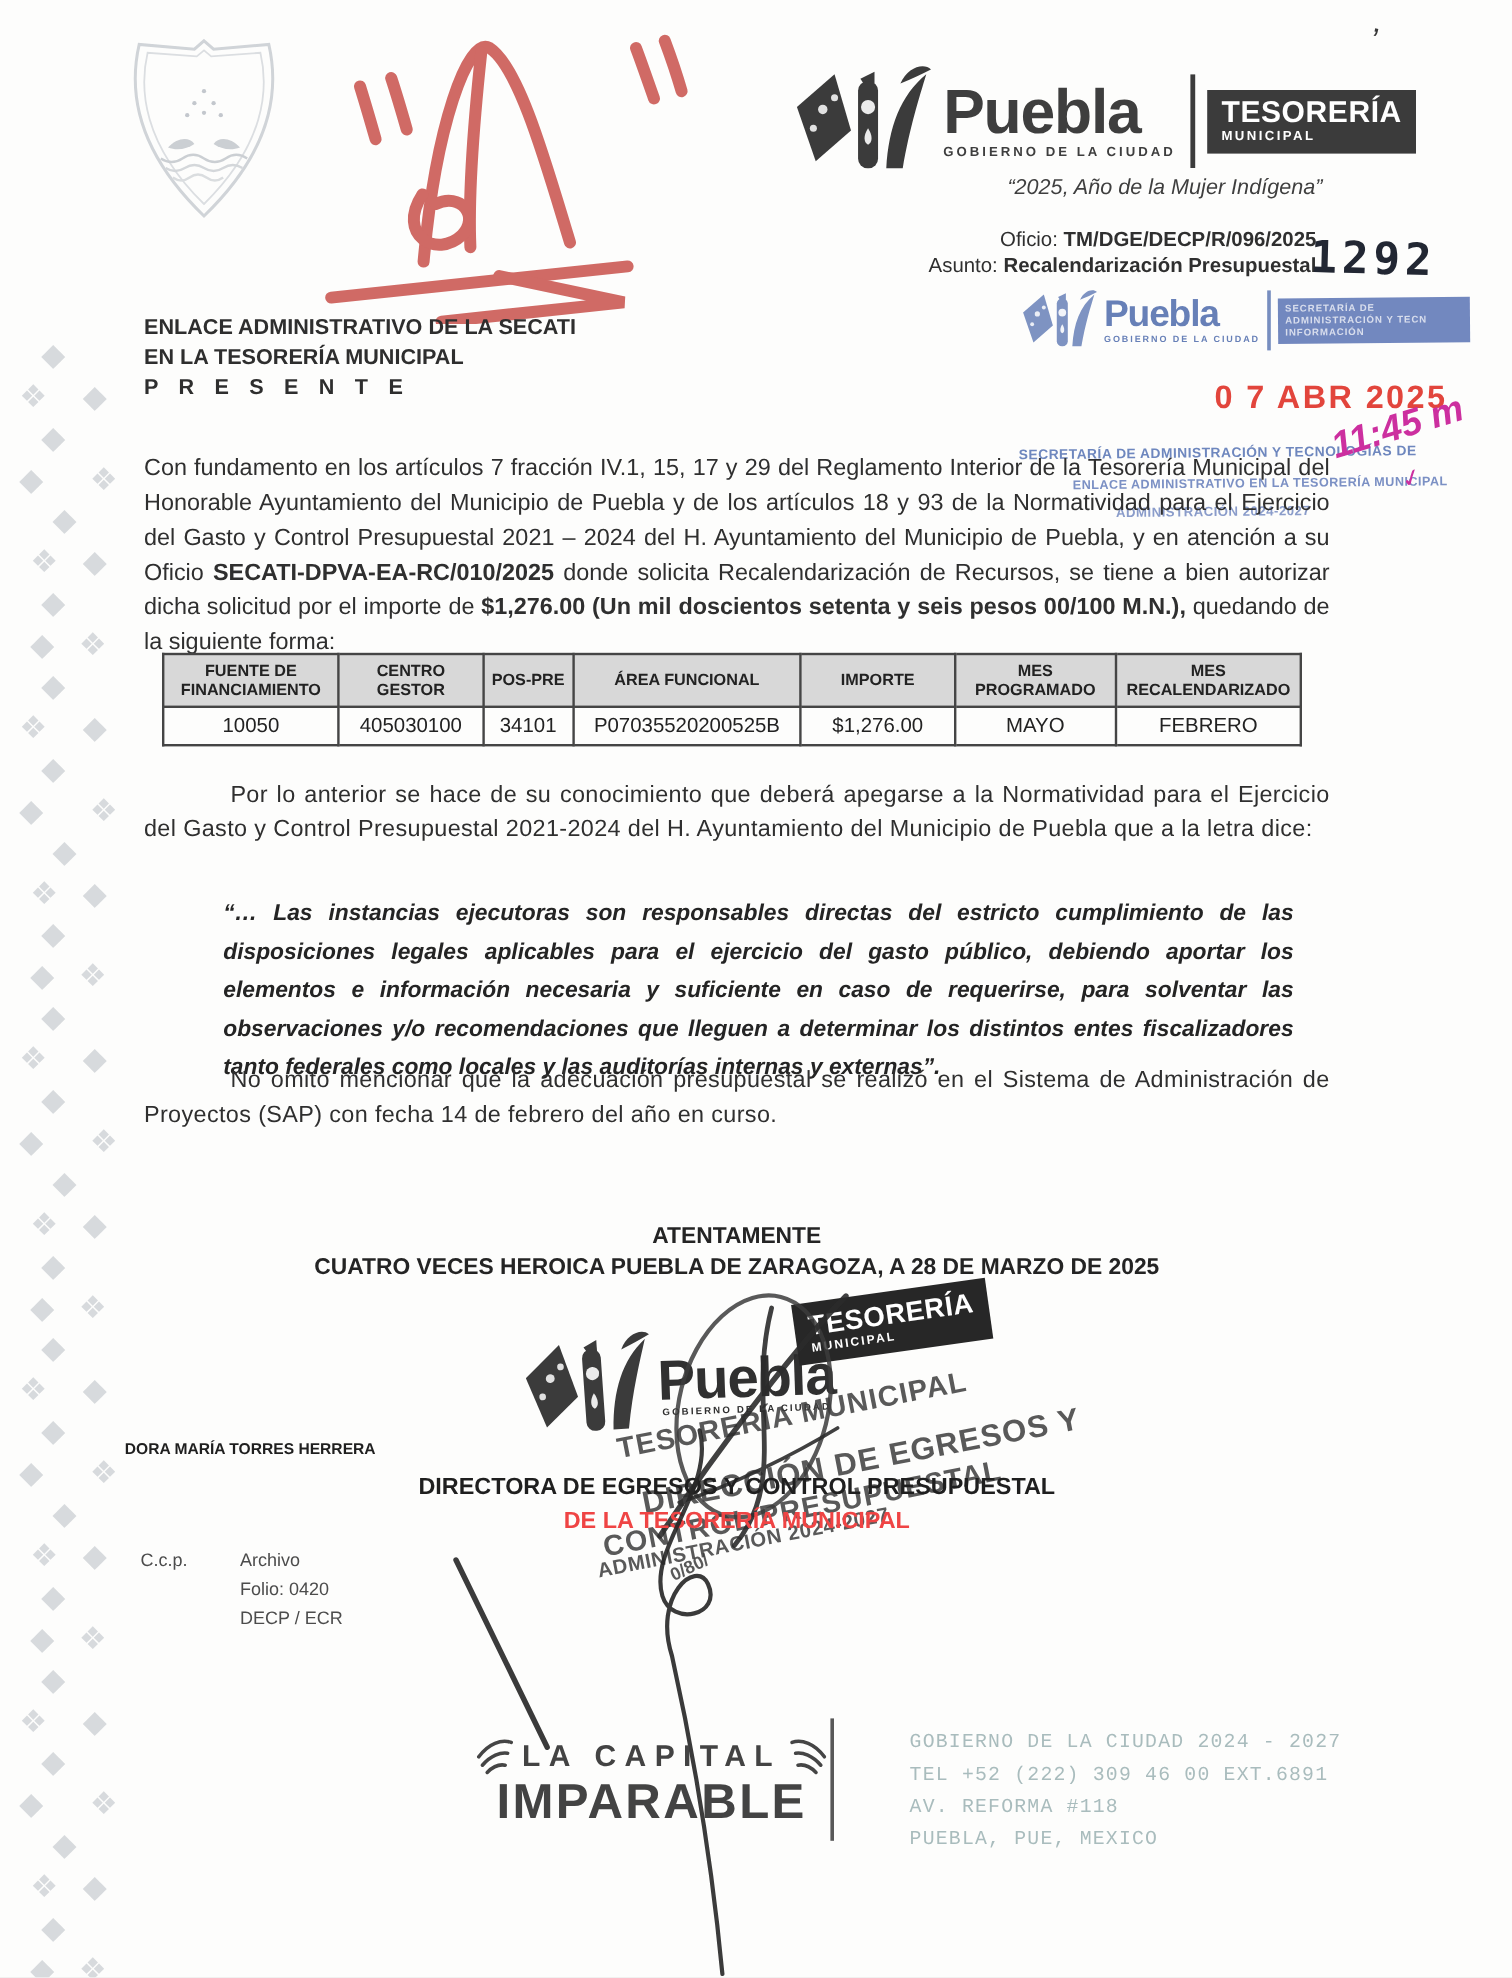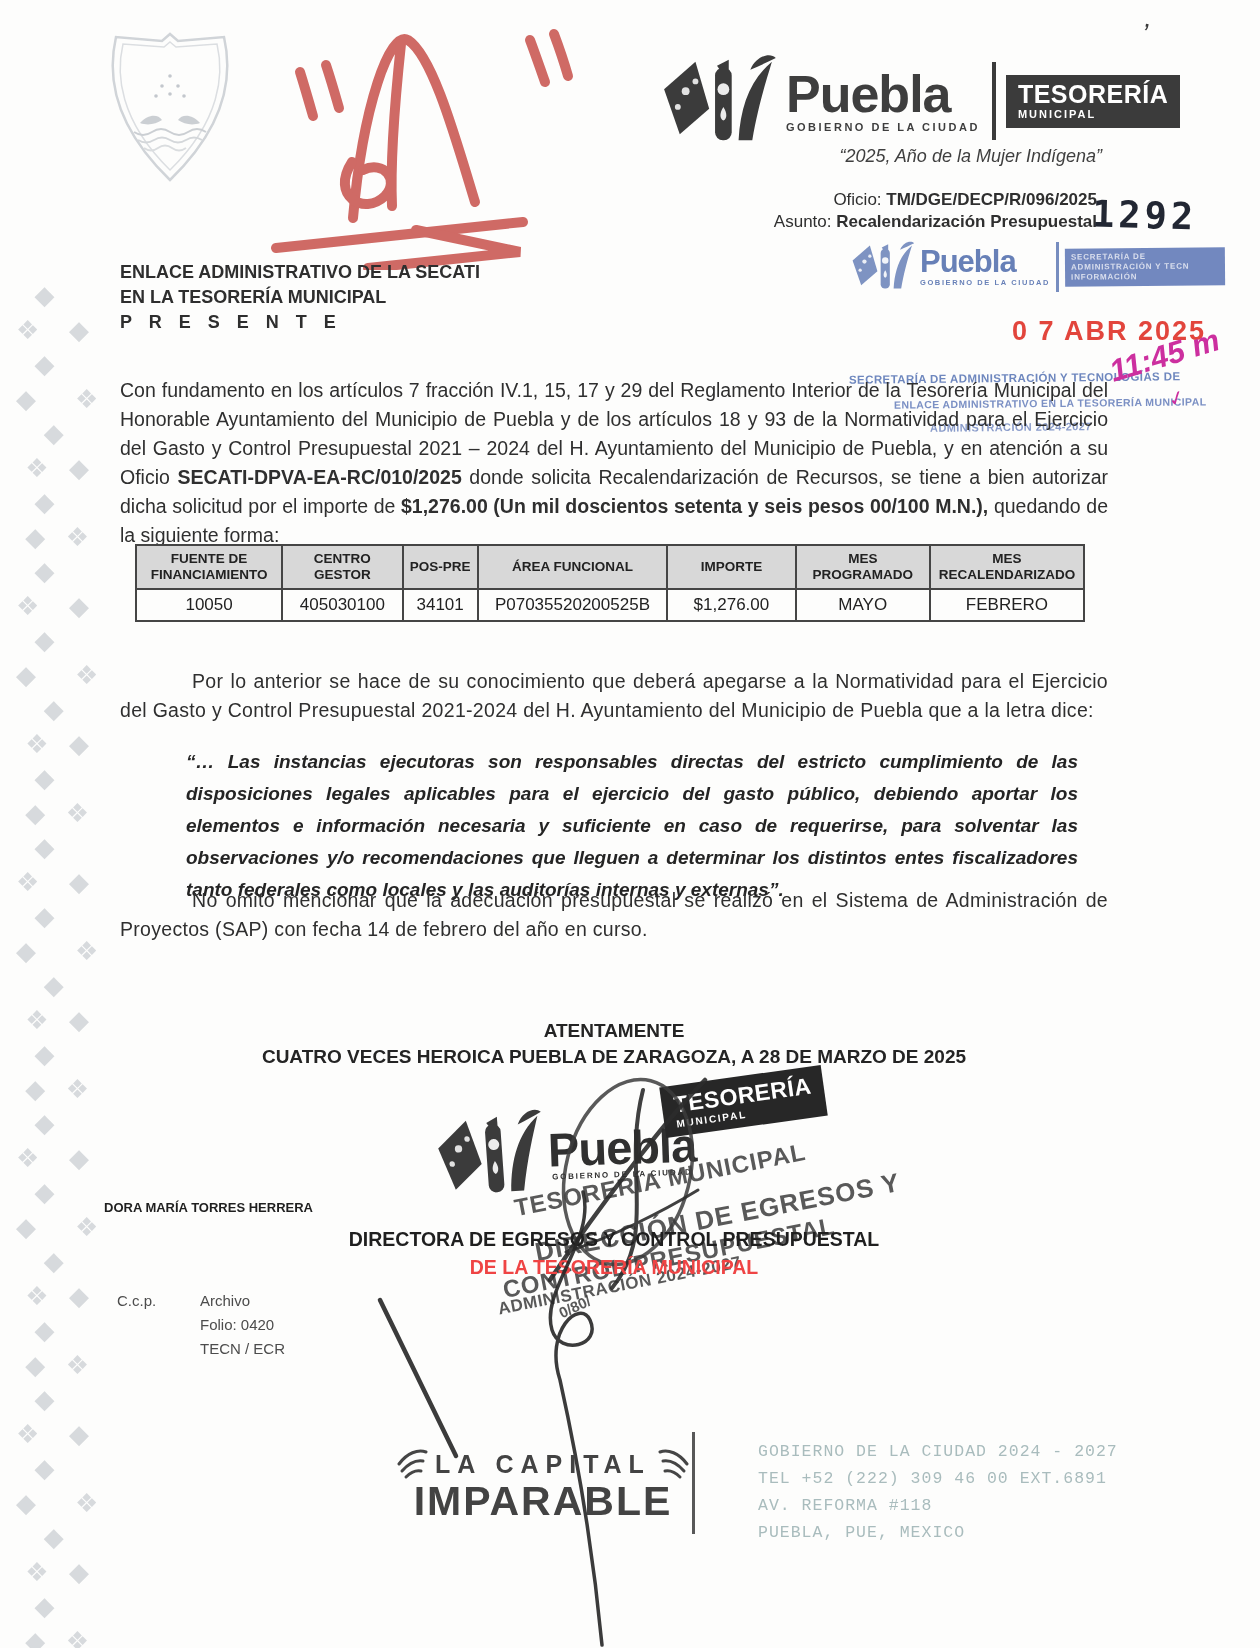--- a/index.html
+++ b/index.html
@@ -60,21 +60,21 @@
 
   
   .recipient { position:absolute; left:120px; top:258px; color:#2e2e2e; }
   .recipient .name { font-size:21px; font-weight:bold; letter-spacing:.2px; }
   .recipient .r2, .recipient .r3 { font-size:18px; font-weight:bold; margin-top:4px; }
   .recipient .r4 { font-size:18px; font-weight:bold; letter-spacing:6px; margin-top:4px; }
 
   
   .para { position:absolute; left:120px; width:988px; font-size:19.5px; line-height:29px; text-align:justify; color:#2f2f2f; }
   .p1 { top:376px; }
-  .p2 { top:648px; text-indent:72px; letter-spacing:.3px;margin-top:19px; }
+  .p2 { top:648px; text-indent:72px; letter-spacing:.3px; }
   .p3 { top:886px; text-indent:72px; letter-spacing:.3px; }
   .p4 { top:966px; text-indent:72px; }
   .quote { position:absolute; left:186px; top:746px; width:892px; font-size:19px; line-height:32px; font-weight:bold; font-style:italic; text-align:justify; color:#242424; }
 
   
   .fin-table { position:absolute; left:135px; top:544px; width:950px; border-collapse:collapse; }
   .fin-table th, .fin-table td { border:2px solid #454545; text-align:center; vertical-align:middle; }
   .fin-table th { background:#d8d8d8; font-size:13.5px; font-weight:bold; padding:5px 4px; line-height:16px; color:#222; }
   .fin-table td { font-size:17px; padding:4px 2px; color:#222; height:32px; }
 
@@ -326,21 +326,21 @@
     </svg>
   </div>
 
   <div class="sig-name">DORA MARÍA TORRES HERRERA</div>
   <div class="sig-title1">DIRECTORA DE EGRESOS Y CONTROL PRESUPUESTAL</div>
   <div class="sig-title2">DE LA TESORERÍA MUNICIPAL</div>
 
   <div class="ccp-label">C.c.p.</div>
   <div class="ccp-1">Archivo</div>
   <div class="ccp-2">Folio: 0420</div>
-  <div class="ccp-3">TECN / ECR</div>
+  <div class="ccp-3">DECP / ECR</div>
 
   <svg class="pen-svg" width="420" height="468" viewBox="0 0 420 468">
     <g fill="none" stroke="#262626" stroke-linecap="round" opacity=".9">
       <path d="M333,12 C346,60 290,110 302,150 C310,176 352,166 340,140 C330,119 294,150 310,200 C326,272 342,360 352,465" stroke-width="3.5"></path>
       <path d="M130,120 L206,276" stroke-width="4.5"></path>
     </g>
   </svg>
 
   <div class="capital">
     <div class="row1">

